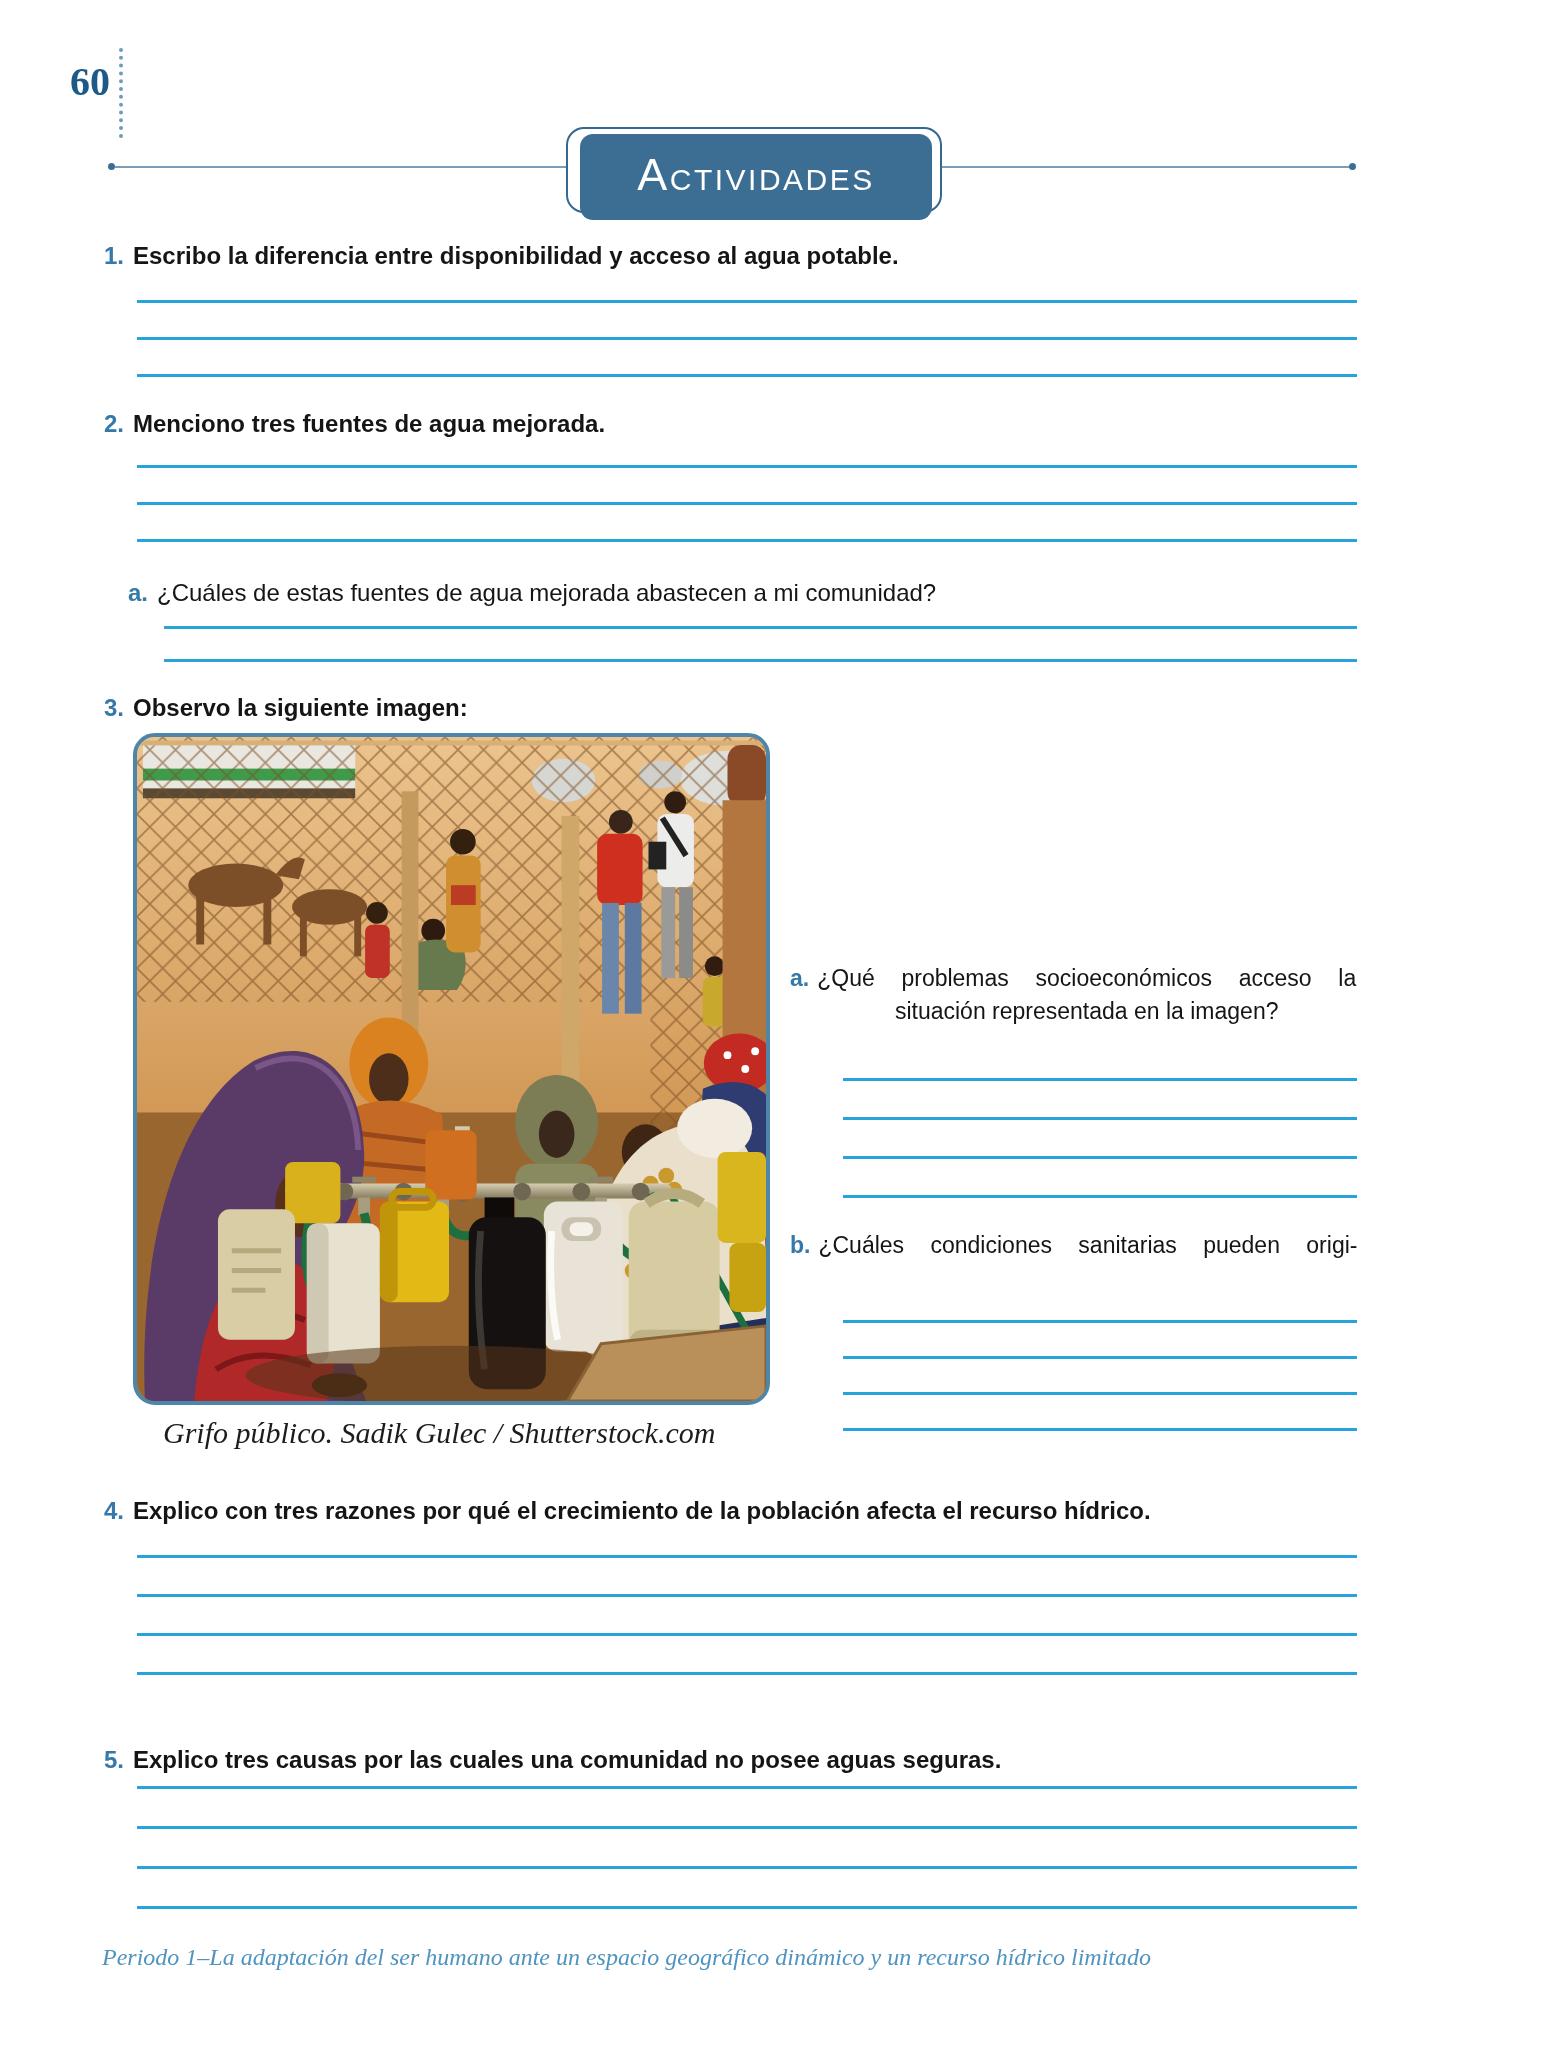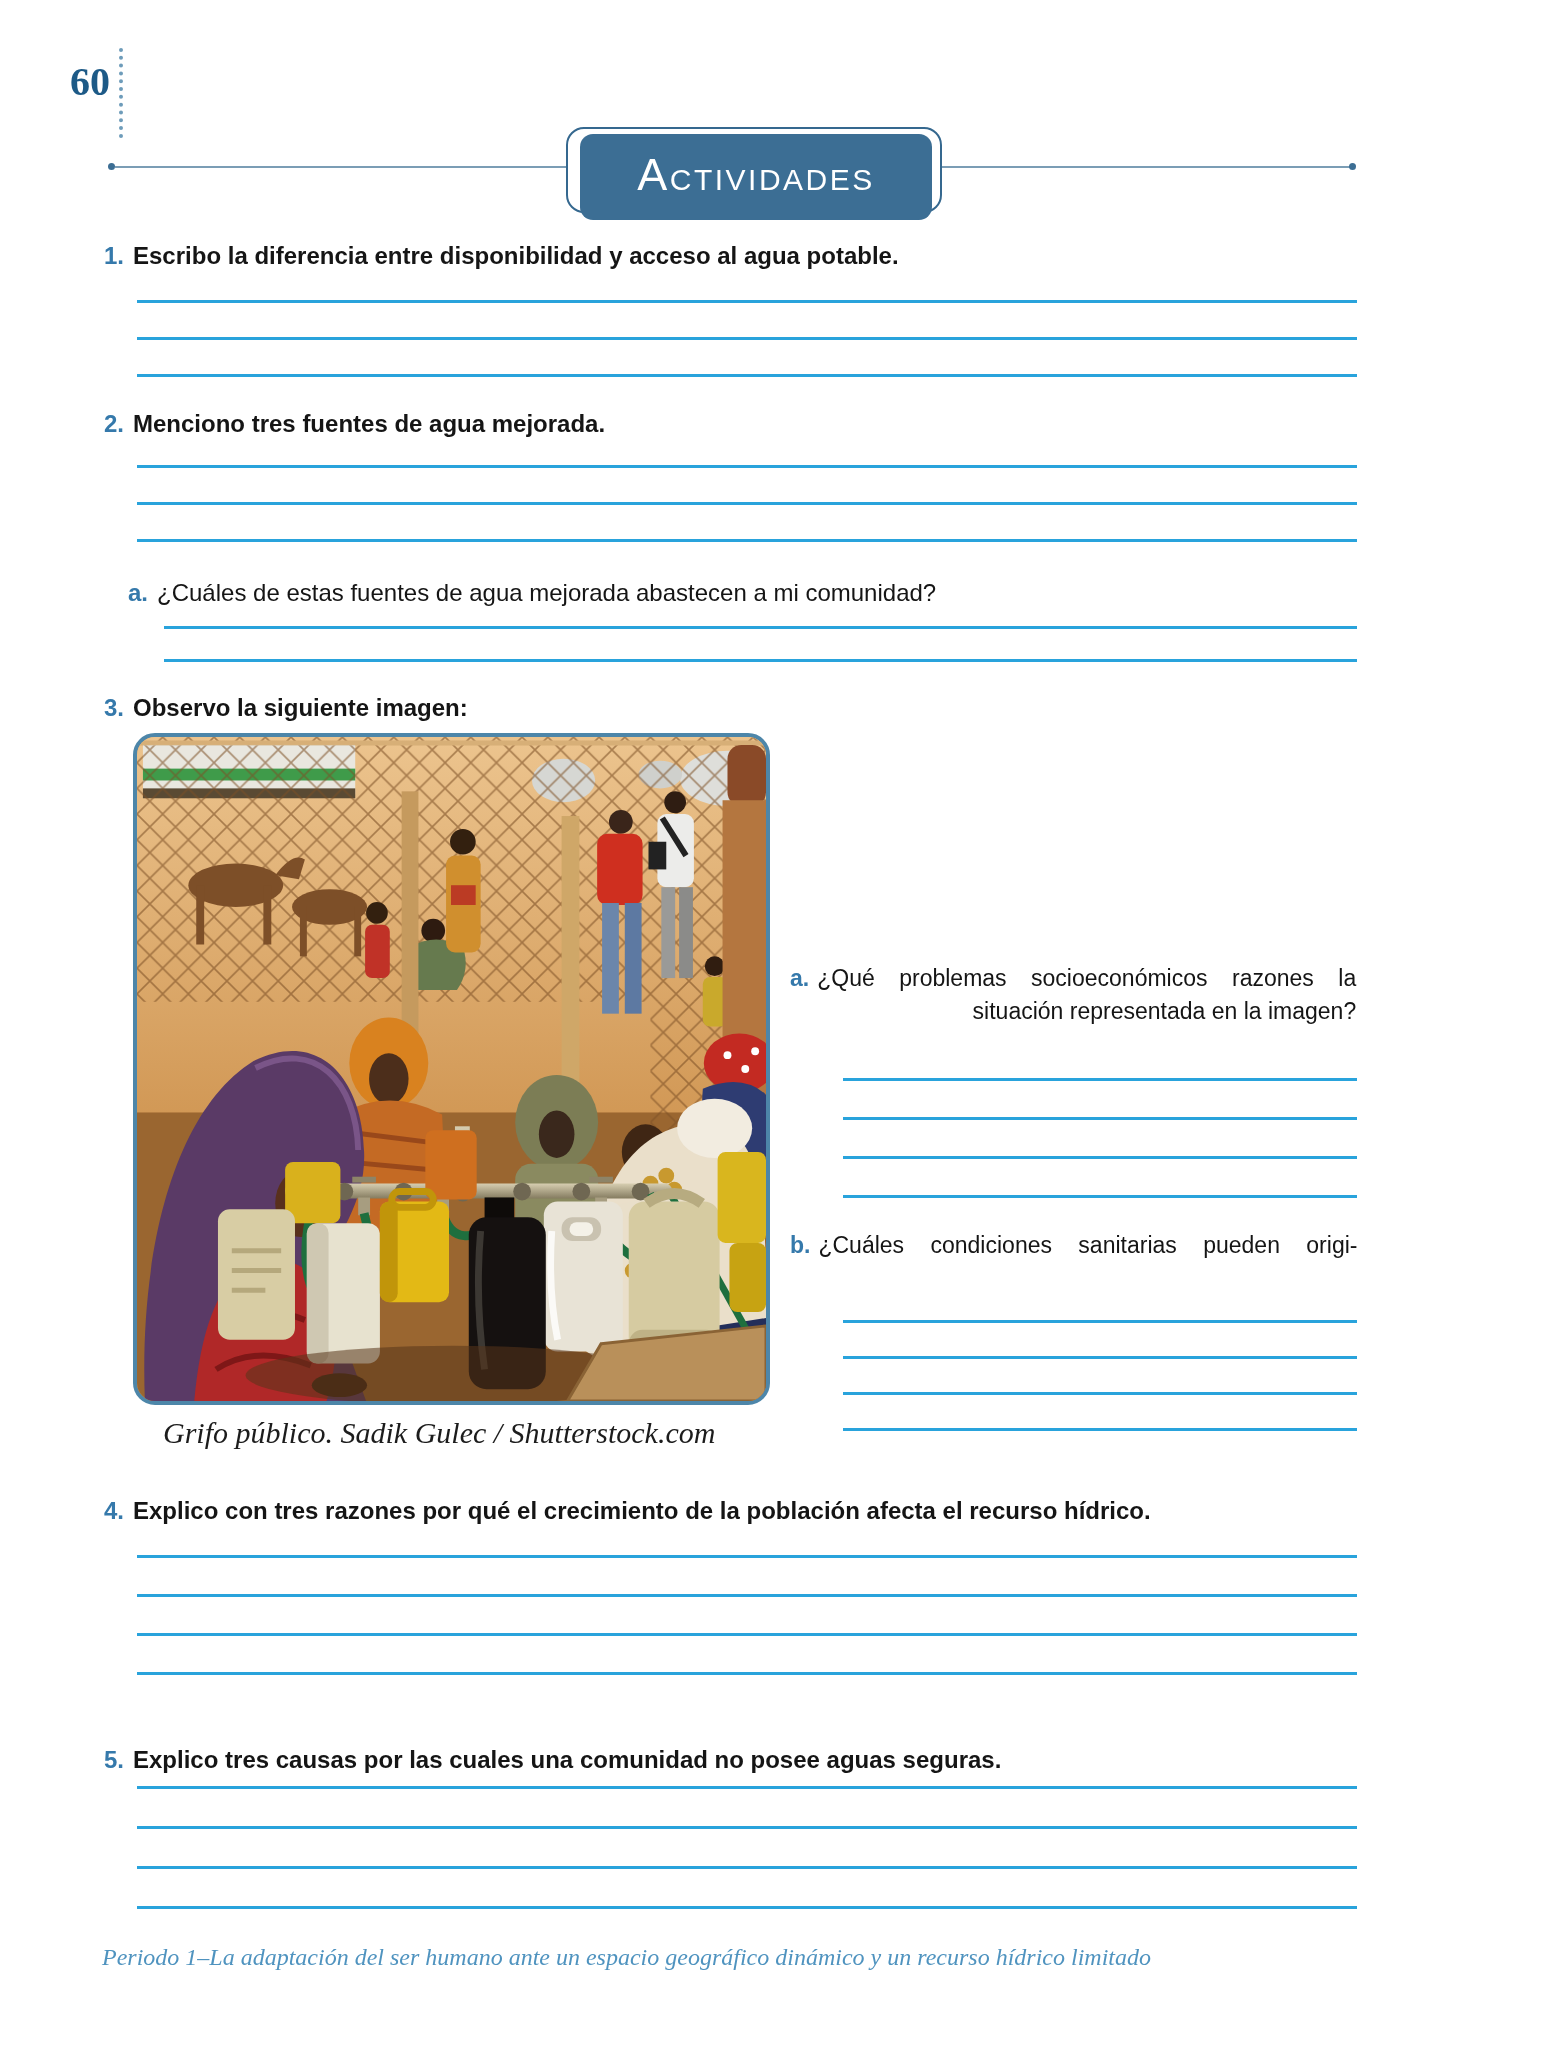--- a/index.html
+++ b/index.html
@@ -49,21 +49,21 @@
   .title-text::first-letter{font-size:45px;}
   
   .q{position:absolute;display:flex;font-size:24px;line-height:31px;}
   .q .num{color:#3579ab;font-weight:bold;flex:0 0 auto;margin-right:9px;}
   .q .txt{font-weight:bold;color:#151515;}
   .q.sub .txt{font-weight:normal;}
   .q-right{position:absolute;display:flex;font-size:23px;line-height:33px;}
   .q-right .num{color:#3579ab;font-weight:bold;margin-right:8px;}
   .q-right .txt{width:539px;font-weight:normal;color:#151515;}
   .q-right .l1{text-align:justify;text-align-last:justify;}
-  .q-right .l2{text-align:right;}
+  .q-right .l2{text-align:center;}
   
   .lines{position:absolute;}
   .answer-line{border-bottom:3px solid #29a3dc;}
   .lines.g37 .answer-line{height:34px;}
   .lines.g33 .answer-line{height:30px;}
   .lines.g36 .answer-line{height:33px;}
   .lines.g39 .answer-line{height:36px;}
   .lines.g40 .answer-line{height:37px;}
   
   .photo-frame{
@@ -326,21 +326,21 @@
 
       <ellipse cx="320" cy="646" rx="210" ry="30" fill="#58341a" opacity="0.55"></ellipse>
       <path d="M470 614 L 637 596 L 637 672 L 436 672 Z" fill="#b9905a" stroke="#8a6335" stroke-width="3"></path>
     </svg>
   </div>
   <div class="figure-caption">Grifo público. Sadik Gulec / Shutterstock.com</div>
 
   <div class="q-right" style="left:790px;top:962px;">
     <span class="num">a.</span>
     <span class="txt">
-      <div class="l1">¿Qué problemas socioeconómicos razones la</div>
+      <div class="l1">¿Qué problemas socioeconómicos acceso la</div>
       <div class="l2">situación representada en la imagen?</div>
     </span>
   </div>
   <div class="lines g39" style="left:843px;top:1042px;width:514px;">
       <div class="answer-line"></div>
       <div class="answer-line"></div>
       <div class="answer-line"></div>
       <div class="answer-line"></div>
     </div>
 

